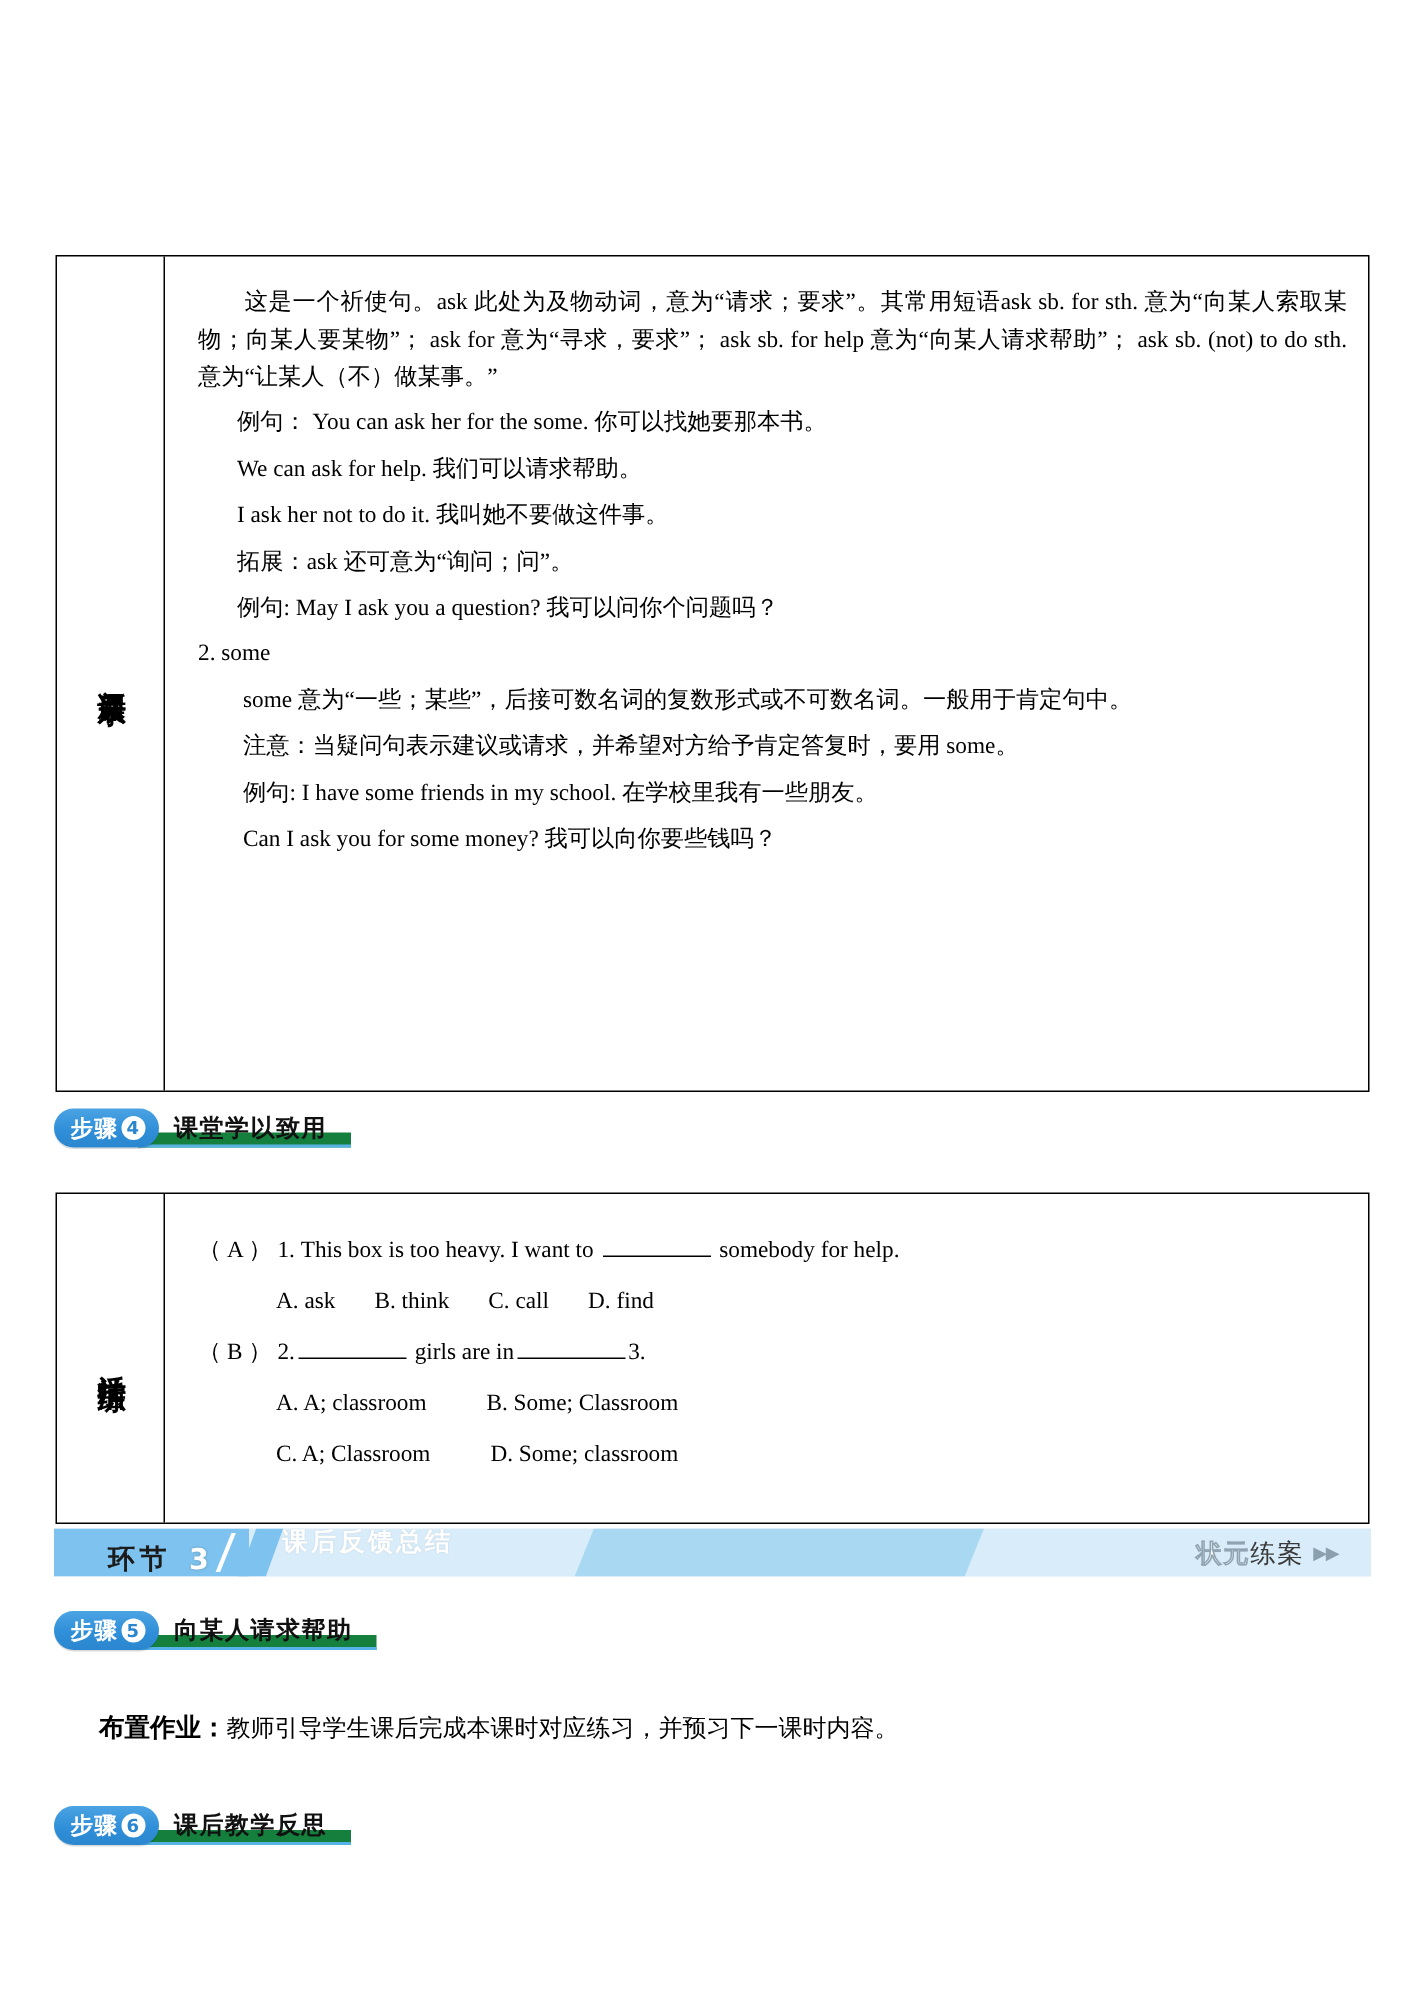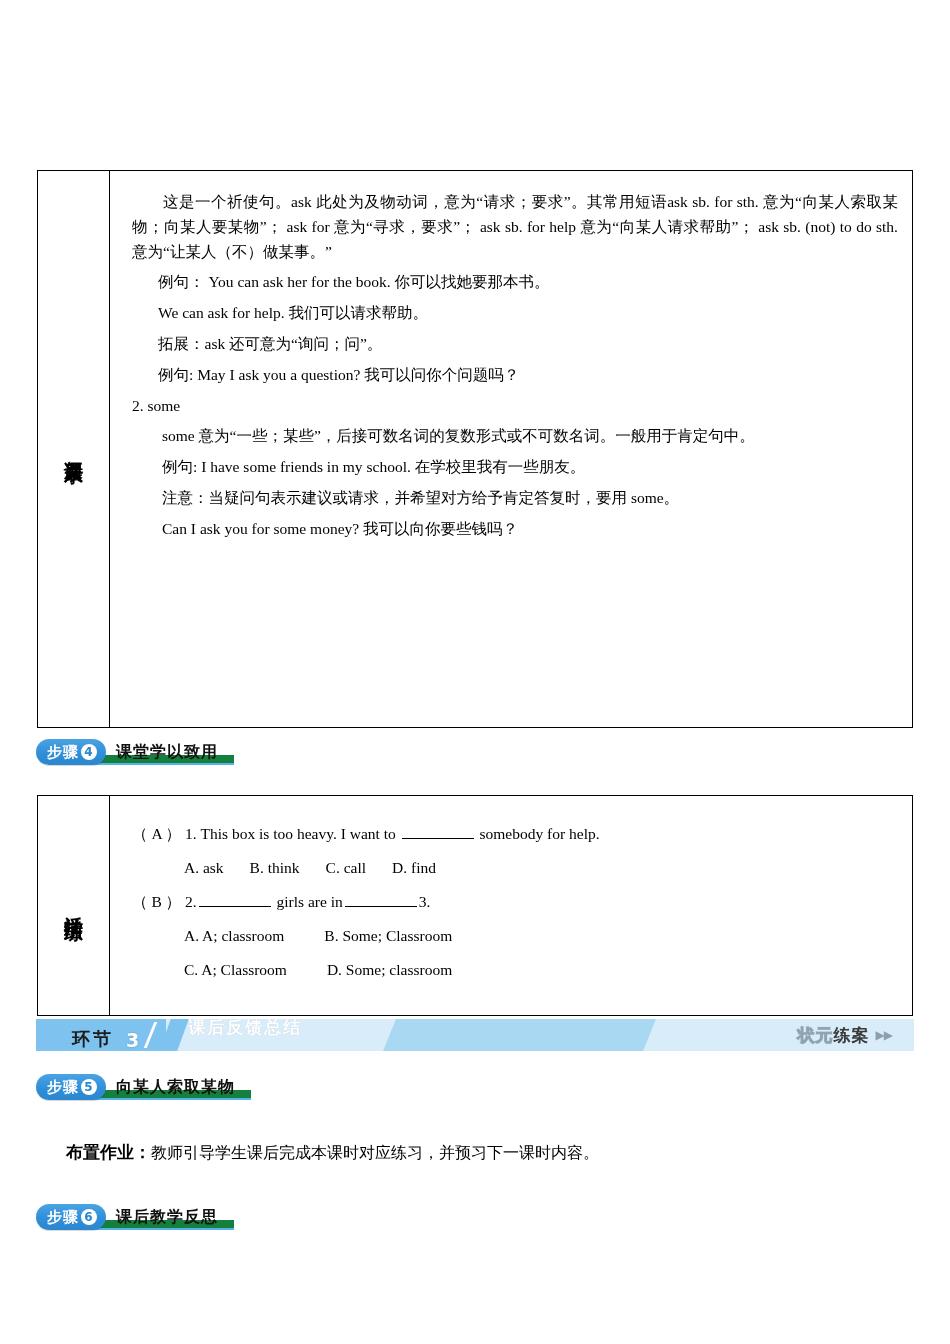--- a/index.html
+++ b/index.html
@@ -240,21 +240,21 @@
   }
   .sec-spacer { flex: 1 1 auto; }
   .sec-right {
     display: flex;
     align-items: center;
     padding: 0 22px 0 6px;
     gap: 6px;
   }
   .brand {
     font-family: "DejaVu Sans", "Liberation Sans", sans-serif;
-    font-weight: bold;
+    font-weight: normal;
     font-size: 17px;
     letter-spacing: 1px;
     white-space: nowrap;
   }
   .brand .hollow {
     color: #ffffff;
     -webkit-text-stroke: 1px #8fa3b0;
     text-shadow: 0 0 1px #8fa3b0;
   }
   .brand .solid { color: #3a3a3a; }
@@ -301,36 +301,37 @@
 <div class="page">
 
   <div class="doc-table" style="left:37px; top:170px; width:876px; height:558px;">
     <div class="side-cell">
       <span class="vert-label">新课展示</span>
     </div>
     <div class="main-cell">
 
       <p class="para lead">这是一个祈使句。ask 此处为及物动词，意为“请求；要求”。其常用短语ask sb. for sth. 意为“向某人索取某物；向某人要某物”； ask for 意为“寻求，要求”； ask sb. for help 意为“向某人请求帮助”； ask sb. (not) to do sth. 意为“让某人（不）做某事。”</p>
 
-      <p class="ex">例句： You can ask her for the book. 你可以找她要那本书。</p>
+      <p class="ex">例句： You can ask her for the some. 你可以找她要那本书。</p>
 
       <p class="ex">We can ask for help. 我们可以请求帮助。</p>
 
+      <p class="ex">I ask her not to do it. 我叫她不要做这件事。</p>
 
       <p class="ex">拓展：ask 还可意为“询问；问”。</p>
 
       <p class="ex">例句: May I ask you a question? 我可以问你个问题吗？</p>
 
       <p class="item-head">2. some</p>
 
       <p class="ex2">some 意为“一些；某些”，后接可数名词的复数形式或不可数名词。一般用于肯定句中。</p>
 
+      <p class="ex2">注意：当疑问句表示建议或请求，并希望对方给予肯定答复时，要用 some。</p>
+
       <p class="ex2">例句: I have some friends in my school. 在学校里我有一些朋友。</p>
-
-      <p class="ex2">注意：当疑问句表示建议或请求，并希望对方给予肯定答复时，要用 some。</p>
 
 
       <p class="ex2"> Can I ask you for some money?  我可以向你要些钱吗？</p>
 
     </div>
   </div>
 
   <div class="step-banner" style="left:36px; top:739px;">
     <div class="step-pill">
       <span>步骤</span>
@@ -389,21 +390,21 @@
       <span class="brand-arrows">▶▶</span>
     </div>
   </div>
 
   <div class="step-banner" style="left:36px; top:1074px;">
     <div class="step-pill">
       <span>步骤</span>
       <span class="step-num">5</span>
     </div>
     <div class="step-tail">
-      <span class="step-title">向某人索取某物</span>
+      <span class="step-title">向某人请求帮助</span>
     </div>
   </div>
 
   <div class="homework">
     <span class="hw-label">布置作业：</span><span class="hw-text">教师引导学生课后完成本课时对应练习，并预习下一课时内容。</span>
   </div>
 
   <div class="step-banner" style="left:36px; top:1204px;">
     <div class="step-pill">
       <span>步骤</span>

